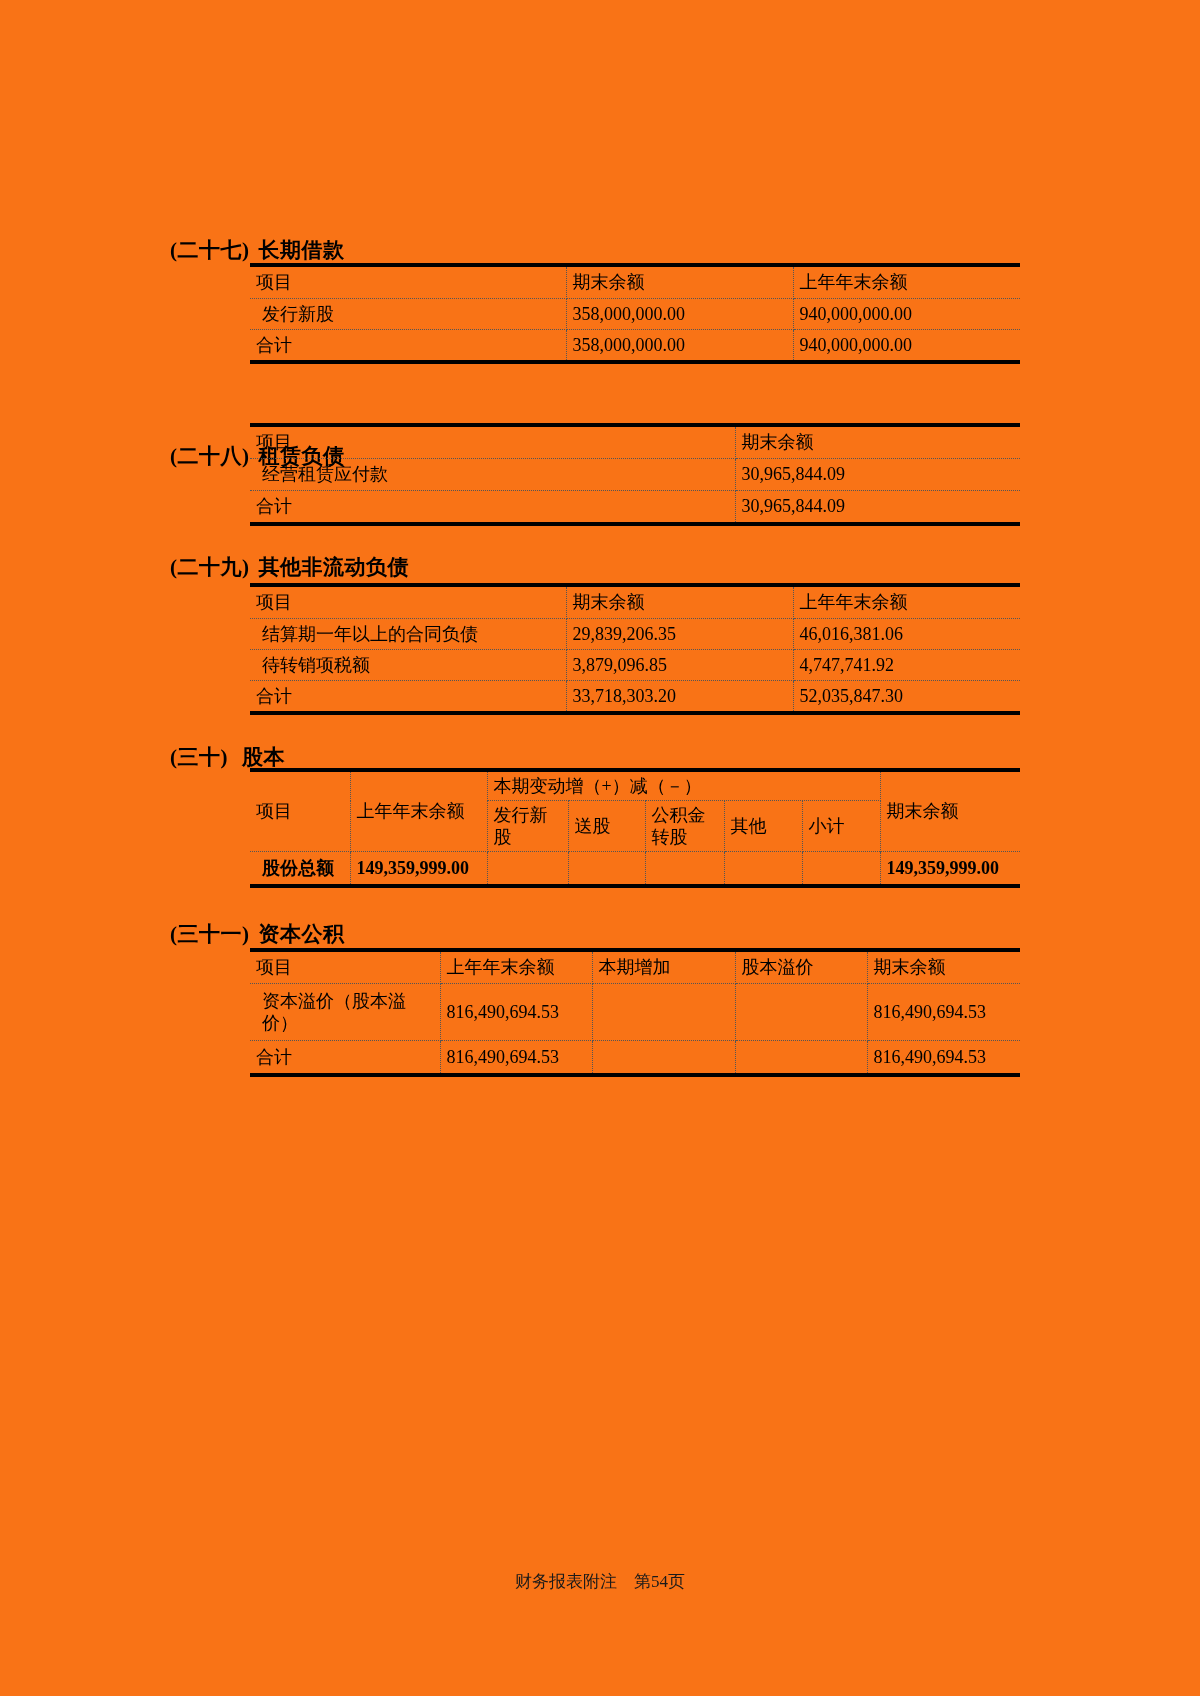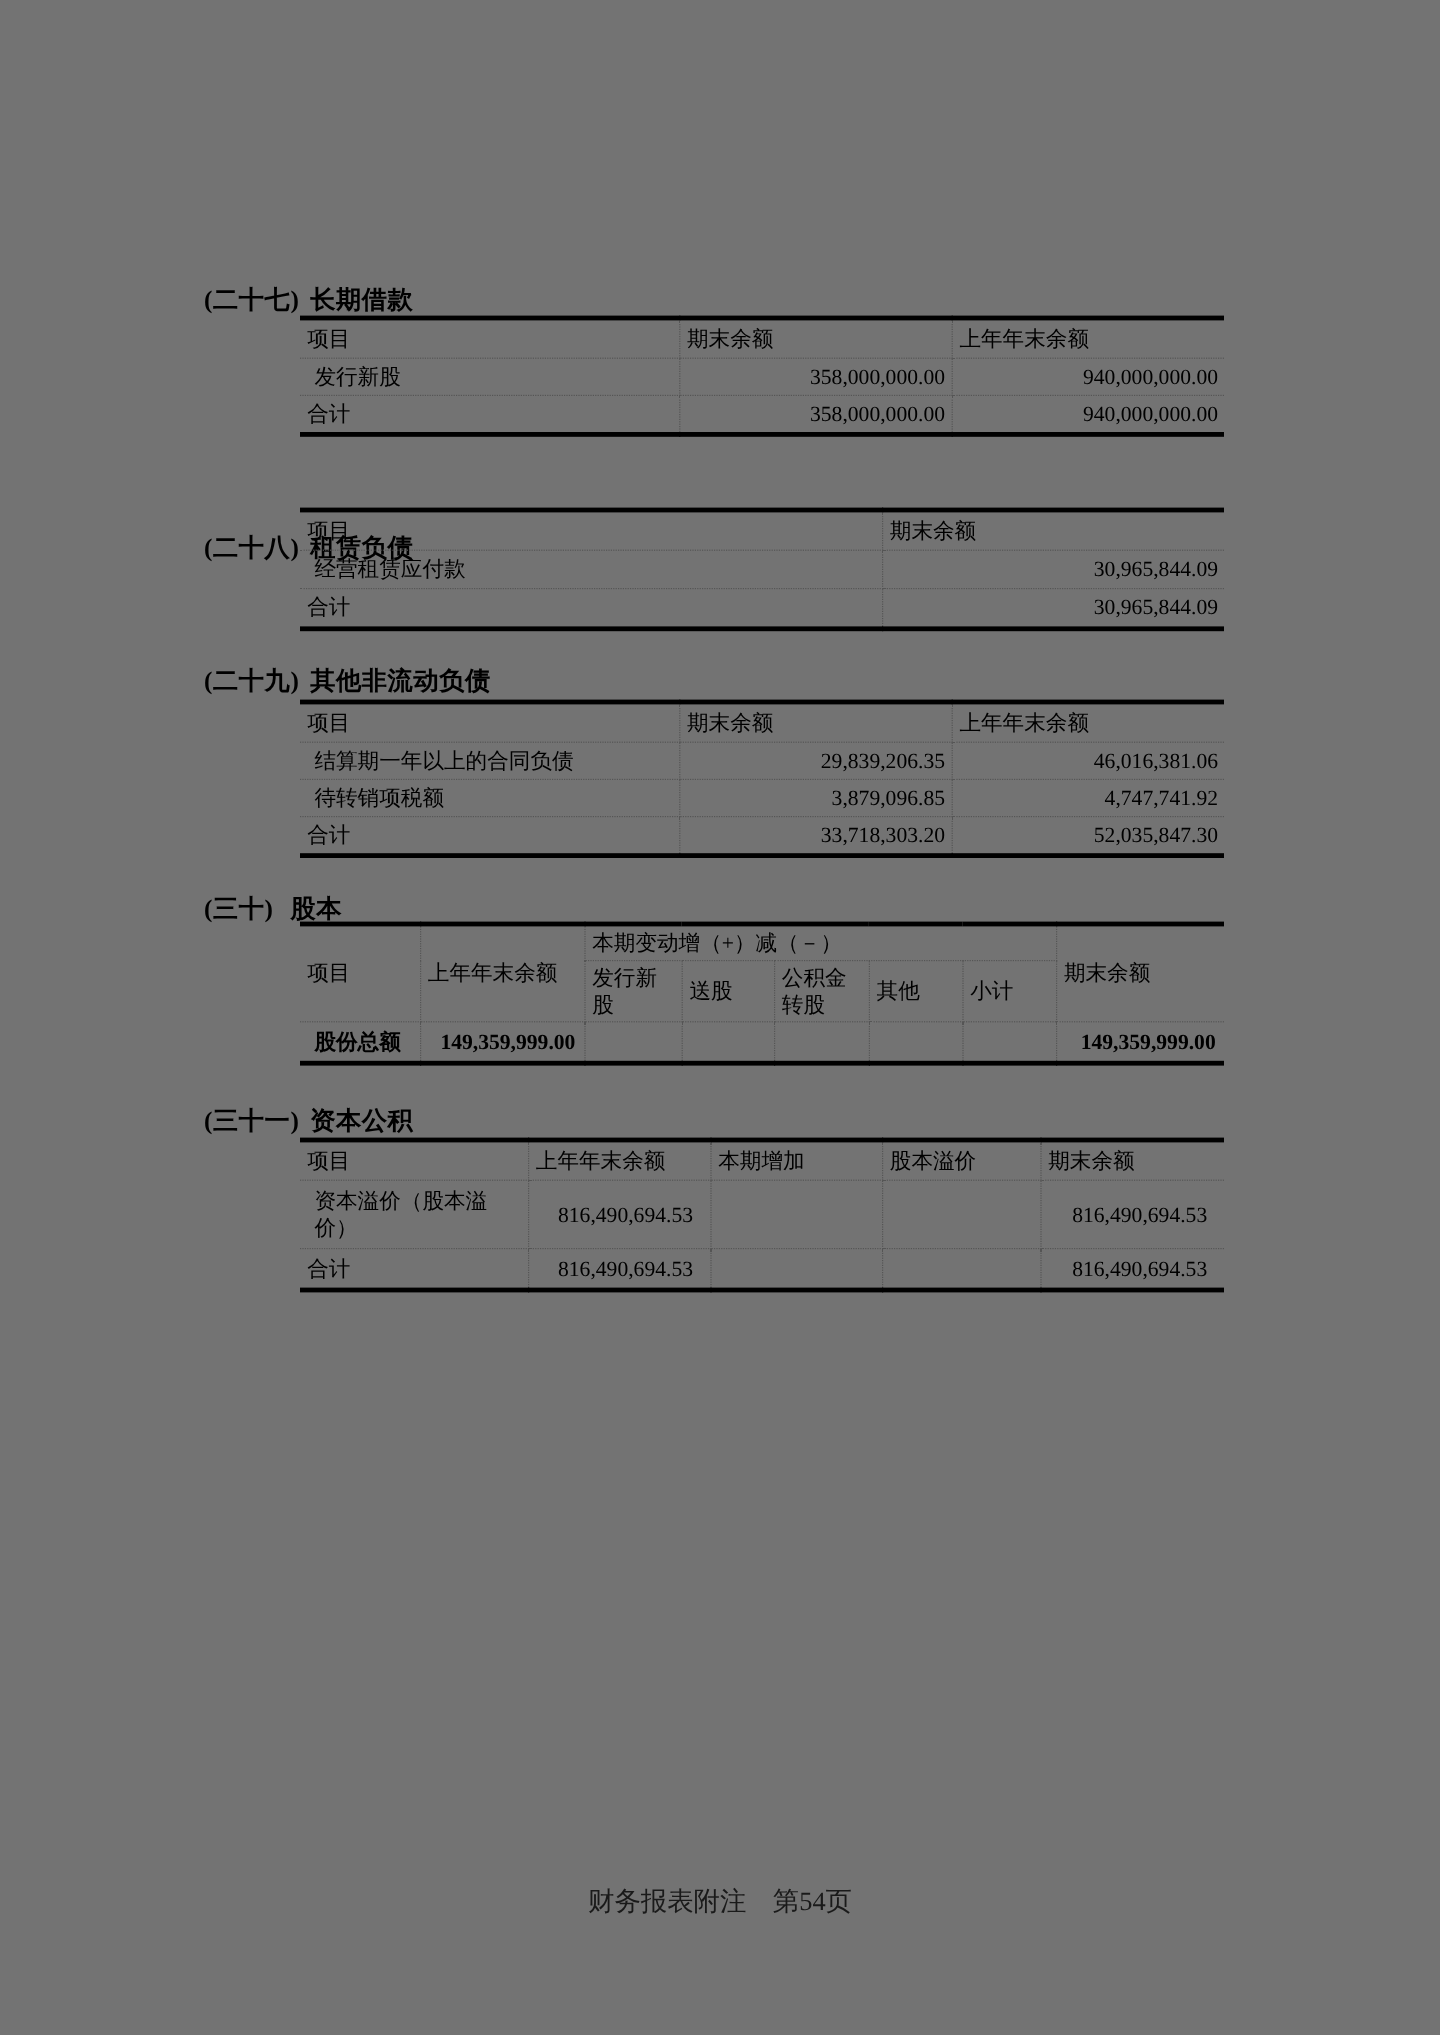--- a/index.html
+++ b/index.html
@@ -1,53 +1,53 @@
 <!DOCTYPE html>
 <html><head>
 <meta charset="utf-8">
 <style>
   html,body { margin:0; padding:0; background:#e8e8e8; }
   .page {
-    position:relative; width:1200px; height:1696px; background:#737373;
+    position:relative; width:1200px; height:1696px; background:#f97316;
     font-family:"Liberation Serif","DejaVu Serif",serif; color:#000;
     margin:0 auto; overflow:hidden;
   }
   .sec-title {
     position:absolute; left:170px; margin:0; font-size:21px; font-weight:bold;
     white-space:nowrap; letter-spacing:0.5px;
   }
   .sec-title .t-name { margin-left:9px; }
   table.tbl {
     position:absolute; left:250px; width:770px;
     border-collapse:collapse; table-layout:fixed;
     font-size:18px; line-height:1.25;
     border-top:4px solid #000; border-bottom:4px solid #000;
   }
   table.tbl td { border:1px dotted #555; padding:2px 6px; vertical-align:middle; overflow:hidden; }
   table.tbl tr td:first-child { border-left:none; }
   table.tbl tr td:last-child  { border-right:none; }
   .hc  { text-align:left; }
   .lbl { text-align:left; padding-left:12px !important; }
-  .num { text-align:right; padding-right:5px !important; }
+  .num { padding-right:5px !important; }
   .ctr { text-align:left; }
   
   .t1 td, .t3 td { height:26px; }
   .t1 tr.hd td, .t3 tr.hd td, .t2 td { height:27px; }
   .t4 tr.g td { height:24px; }
   .t4 tr.sub td { height:46px; }
   .t4 tr.data td { height:28px;font-weight:bold; }
   .t5 tr.hd td { height:27px; }
   .t5 tr.r1 td { height:52px; }
   .t5 tr.tot td { height:28px; }
   .t5 td.lbl { padding-right:28px !important; }
   .t5 td.num { padding-right:14px !important; }
   .t4 td.num { padding-right:7px !important; }
   .footer {
     position:absolute; left:0; width:1200px; top:1570px;
-    text-align:center; font-size:22px; color:#1a1a1a;
+    text-align:center; font-size:17px; color:#1a1a1a;
   }
 </style>
 </head>
 <body>
 
 <div class="page">
 
   <h3 class="sec-title" style="top:236px;"><span>(二十七)</span><span class="t-name">长期借款</span></h3>
   <table class="tbl t1" style="top:263px;">
     <colgroup>

